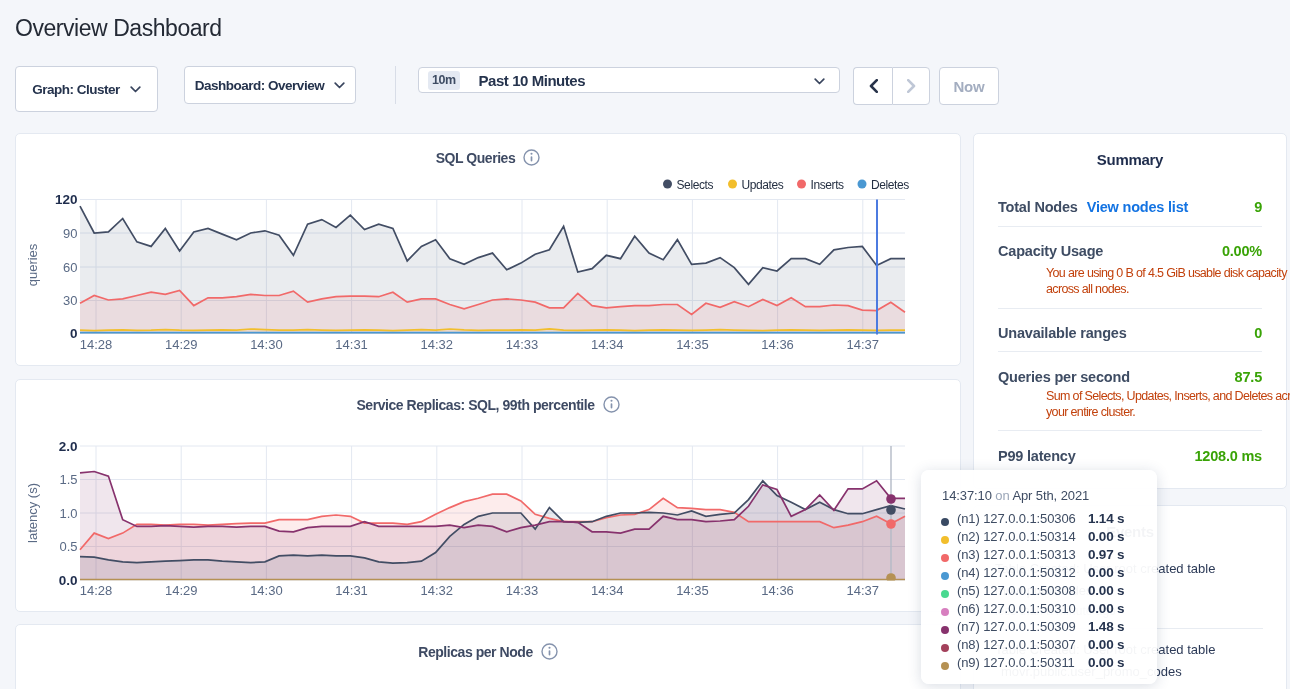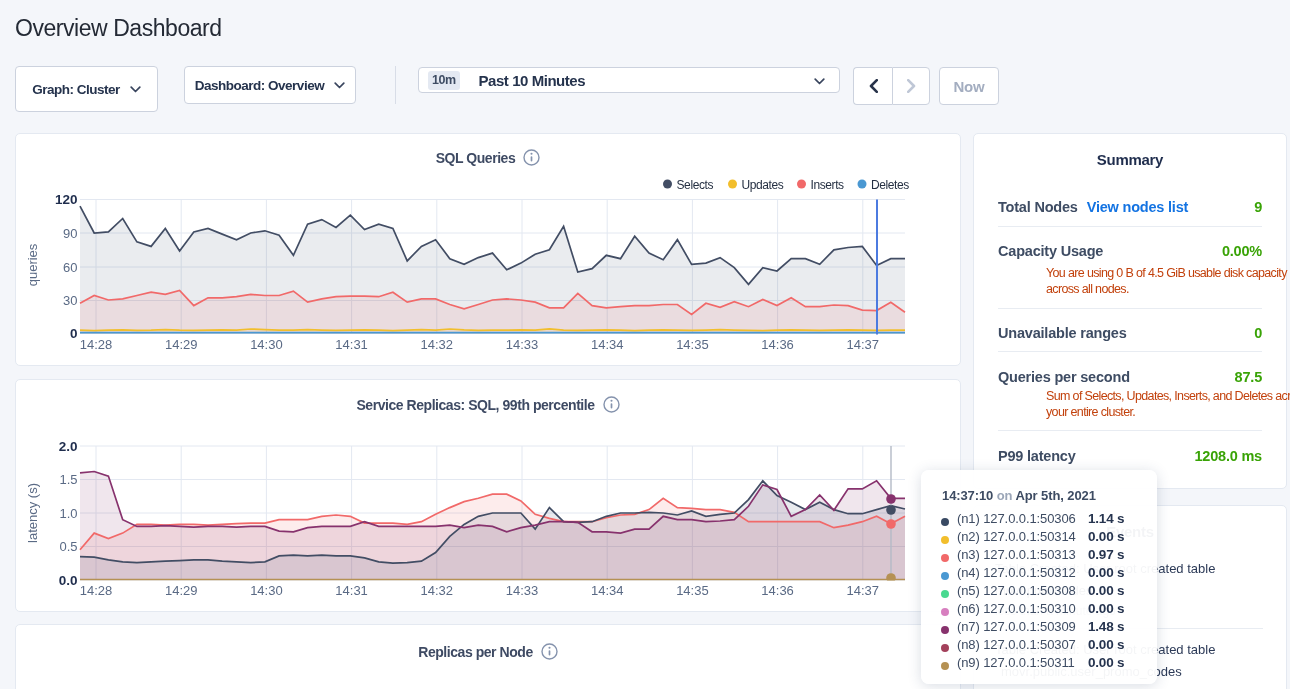--- a/index.html
+++ b/index.html
@@ -13,21 +13,21 @@
 .sumhead { position:absolute; top:17px; left:0; right:0; text-align:center; font-size:15px; font-weight:bold; color:#1f2d4d; letter-spacing:-0.3px; }
 .srow { position:absolute; left:24px; right:24px; height:18px; display:flex; align-items:center; }
 .slab { font-size:14.5px; font-weight:bold; color:#3e4c63; letter-spacing:-0.2px; }
 .slink { font-size:14.5px; font-weight:bold; color:#1373e2; margin-left:9px; letter-spacing:-0.2px; }
 .sval { margin-left:auto; font-size:14.5px; font-weight:bold; color:#39a306; letter-spacing:-0.2px; }
 .shr { position:absolute; left:24px; right:24px; height:1px; background:#e8ecf2; }
 .sdesc { position:absolute; left:24px; font-size:12.5px; line-height:16px; color:#c2410c; letter-spacing:-0.65px; white-space:nowrap;margin-left:48px; }
 .ev { position:absolute; left:21px; font-size:13px; color:#2c3a57; letter-spacing:0; white-space:nowrap; }
 .evts { position:absolute; left:21px; font-size:12px; color:#7e8da1; }
 .tooltip { position:absolute; left:921px; top:470px; width:236px; height:214px; background:rgba(255,255,255,0.95); border-radius:8px; box-shadow:0 2px 14px rgba(44,64,106,0.18); z-index:50; }
-.tdate { position:absolute; left:21px; top:18px; font-size:13px; color:#3e4c63; letter-spacing:-0.1px; white-space:nowrap;font-weight:bold; }
+.tdate { position:absolute; left:21px; top:18px; font-size:13px; color:#3e4c63; letter-spacing:-0.1px; white-space:nowrap; }
 .tdate .on { color:#9ba6b8; }
 .trow { position:absolute; left:20px; right:14px; height:18px; display:flex; align-items:flex-end; }
 .tdot { width:8px; height:8px; border-radius:50%; flex:none; }
 .tname { margin-left:8px; width:131px; font-size:13px; color:#3e4c63; letter-spacing:-0.1px; white-space:nowrap; }
 .tval { font-size:13.5px; font-weight:bold; color:#26344f; letter-spacing:-0.2px; white-space:nowrap; }
 </style></head>
 <body>
 <div class="h1">Overview Dashboard</div>
 
 <div class="btn" style="left:15px;top:66px;width:143px;height:46px">Graph: Cluster <svg width="11" height="7" viewBox="0 0 11 7" style="flex:none">

